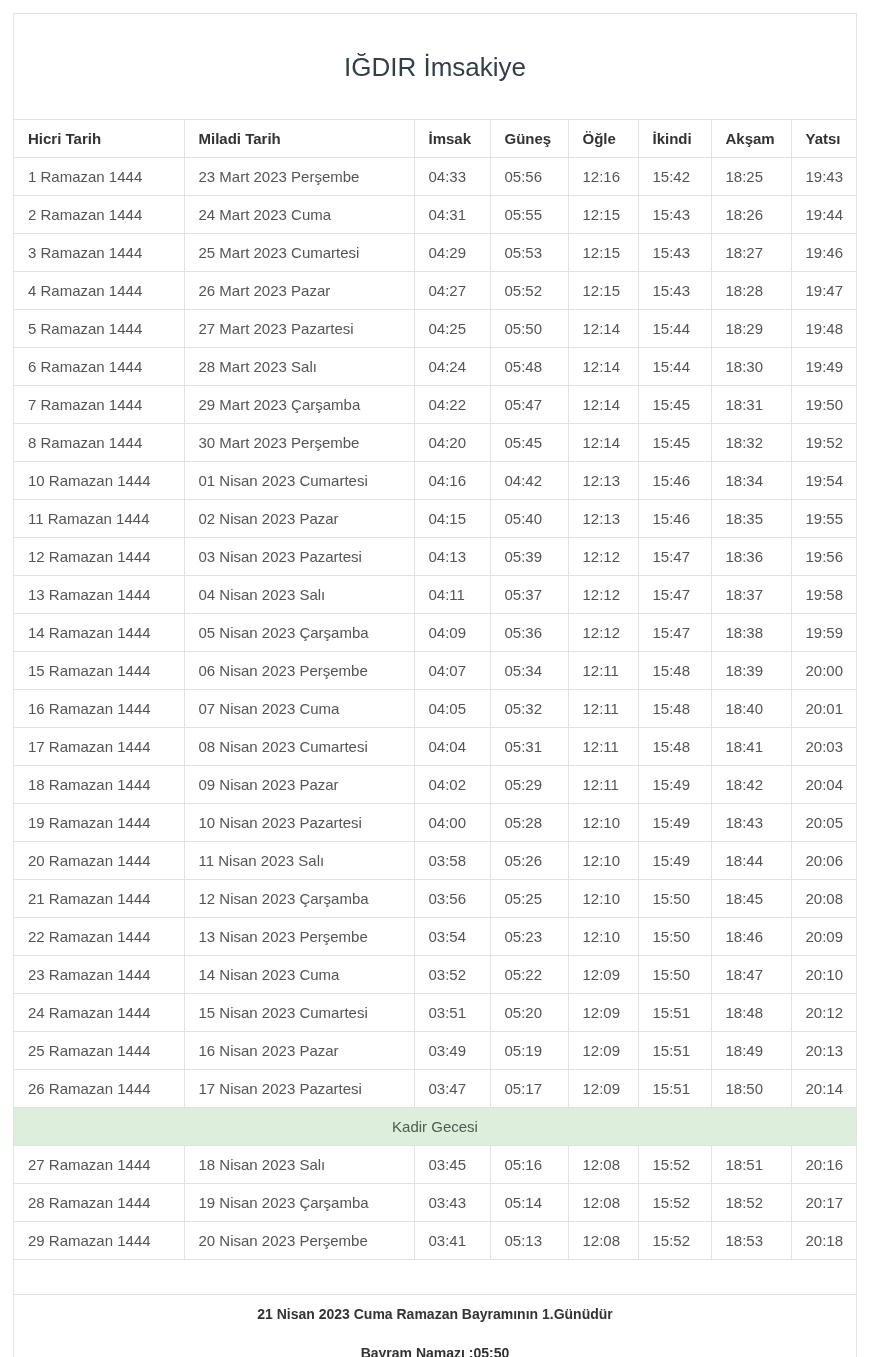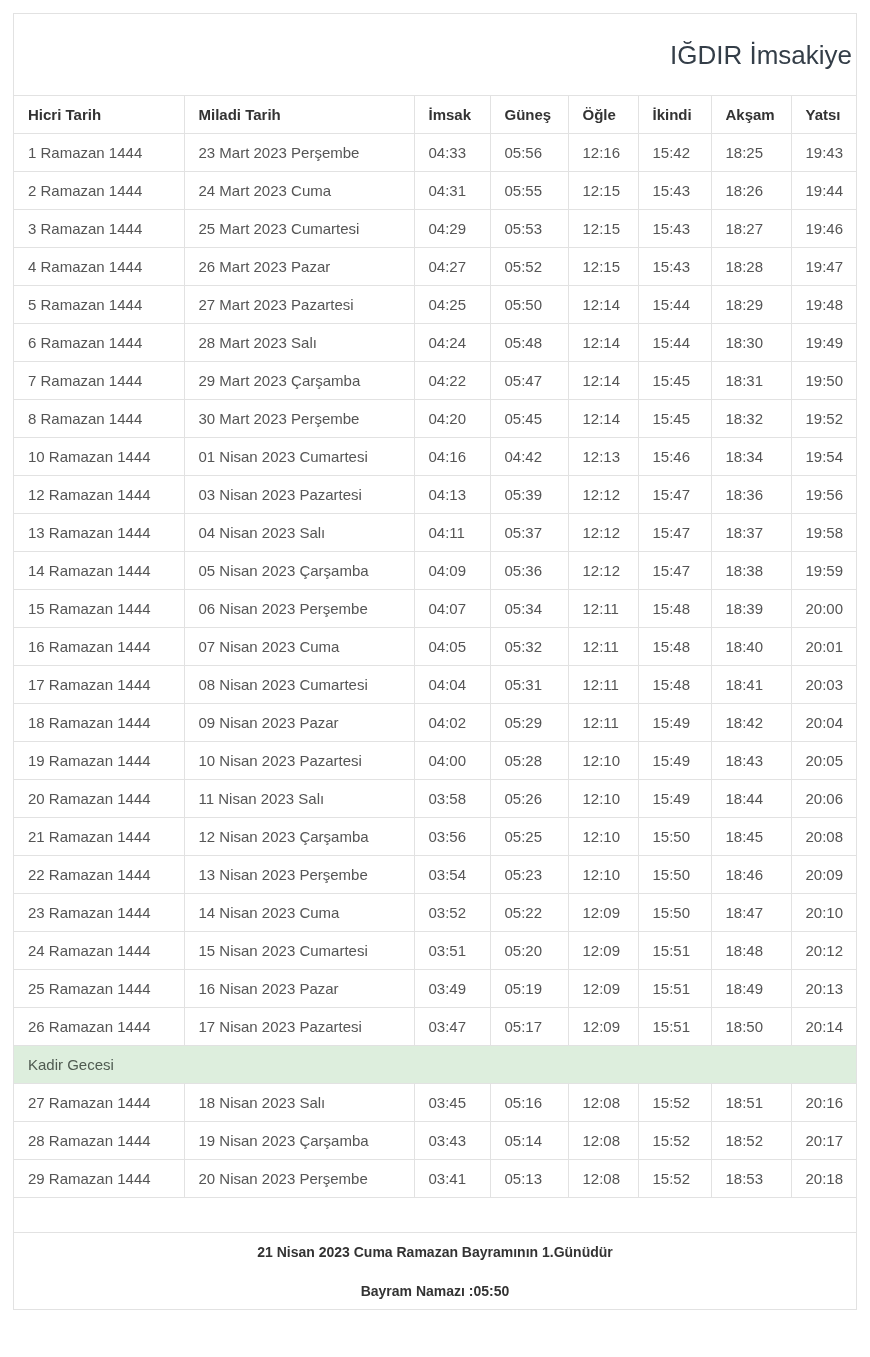--- a/index.html
+++ b/index.html
@@ -28,26 +28,25 @@
     margin: 13px 13px 11px 13px;
     border: 1px solid var(--border-color);
     background: var(--card-bg);
   }
   .title-bar {
     padding: 22px 0 21px 0;
     text-align: center;
     border-bottom: 1px solid var(--border-color);
   }
   .title-bar h1 {
-    margin: 4px;
+    margin: 16px;
     font-size: 26px;
     font-weight: 400;
     line-height: 30px;
     color: var(--title-color);
-    text-align: right;
   }
   table.imsakiye {
     width: 100%;
     border-collapse: collapse;
     border-style: hidden;
     table-layout: fixed;
   }
   table.imsakiye th,
   table.imsakiye td {
     border: 1px solid var(--border-color);
@@ -63,20 +62,21 @@
     font-weight: 700;
     color: var(--header-text);
   }
   table.imsakiye td {
     font-weight: 400;
     color: var(--body-text);
   }
   table.imsakiye tr.banner-row td {
     background: var(--banner-bg);
     color: var(--banner-text);
+    text-align: center;
   }
   table.imsakiye tr.spacer-row td {
     height: 34px;
     padding: 0;
   }
   .footer-note {
     border-top: 1px solid var(--border-color);
     padding: 11px 0 9px 0;
     text-align: center;
   }
@@ -216,20 +216,30 @@
             <td>10 Ramazan 1444</td>
             <td>01 Nisan 2023 Cumartesi</td>
             <td>04:16</td>
             <td>04:42</td>
             <td>12:13</td>
             <td>15:46</td>
             <td>18:34</td>
             <td>19:54</td>
           </tr>
           <tr>
+            <td>11 Ramazan 1444</td>
+            <td>02 Nisan 2023 Pazar</td>
+            <td>04:15</td>
+            <td>05:40</td>
+            <td>12:13</td>
+            <td>15:46</td>
+            <td>18:35</td>
+            <td>19:55</td>
+          </tr>
+          <tr>
             <td>12 Ramazan 1444</td>
             <td>03 Nisan 2023 Pazartesi</td>
             <td>04:13</td>
             <td>05:39</td>
             <td>12:12</td>
             <td>15:47</td>
             <td>18:36</td>
             <td>19:56</td>
           </tr>
           <tr>

